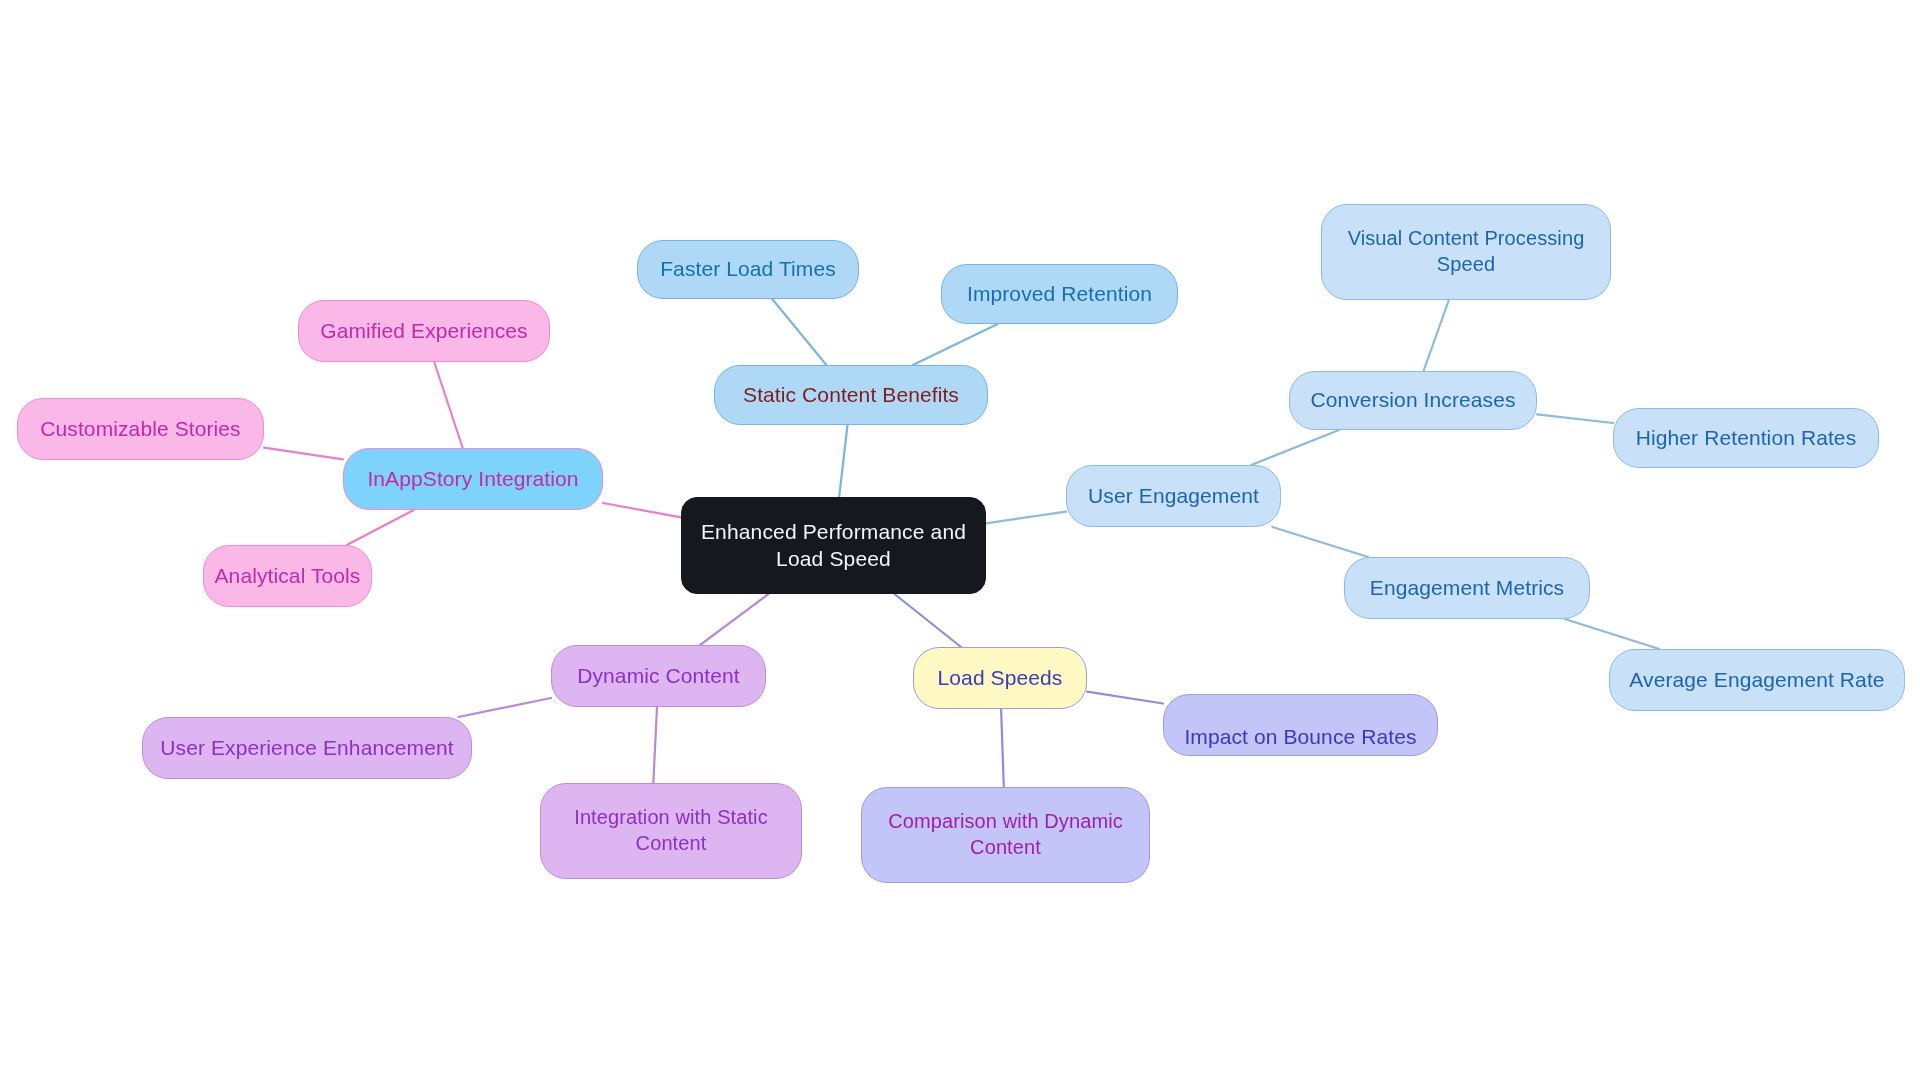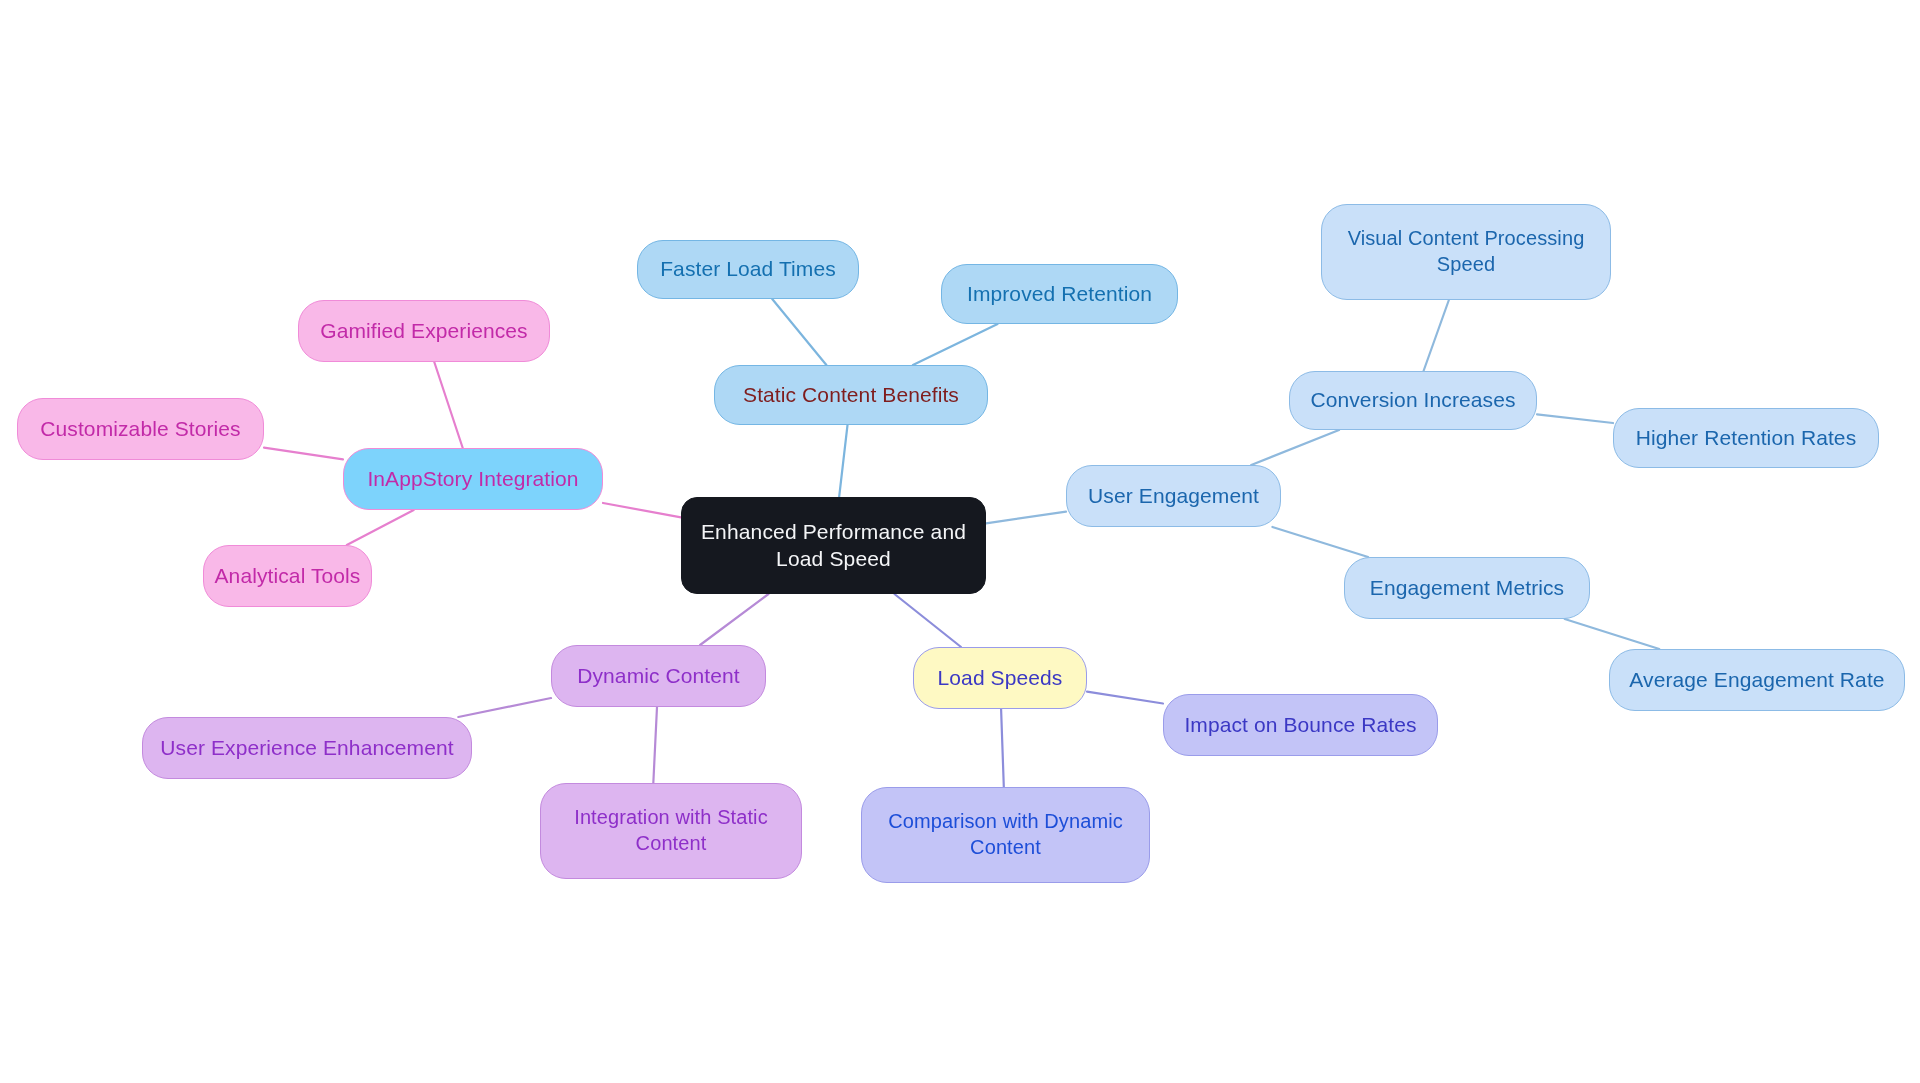--- a/index.html
+++ b/index.html
@@ -77,22 +77,22 @@
       <div class="node" style="left: 637px; top: 240px; width: 222px; height: 59px; background: rgb(174, 216, 245); border-color: rgb(116, 182, 228); color: rgb(20, 112, 176); font-size: 21px; border-radius: 26px;"><span>Faster Load Times</span></div>
       <div class="node" style="left: 941px; top: 264px; width: 237px; height: 60px; background: rgb(174, 216, 245); border-color: rgb(116, 182, 228); color: rgb(20, 112, 176); font-size: 21px; border-radius: 26px;"><span>Improved Retention</span></div>
       <div class="node" style="left: 1066px; top: 465px; width: 215px; height: 62px; background: rgb(201, 224, 249); border-color: rgb(140, 187, 230); color: rgb(27, 102, 173); font-size: 21px; border-radius: 26px;"><span>User Engagement</span></div>
       <div class="node" style="left: 1289px; top: 371px; width: 248px; height: 59px; background: rgb(201, 224, 249); border-color: rgb(140, 187, 230); color: rgb(27, 102, 173); font-size: 21px; border-radius: 26px;"><span>Conversion Increases</span></div>
       <div class="node" style="left: 1321px; top: 204px; width: 290px; height: 96px; background: rgb(201, 224, 249); border-color: rgb(140, 187, 230); color: rgb(27, 102, 173); font-size: 20px; border-radius: 26px;"><span>Visual Content Processing
 Speed</span></div>
       <div class="node" style="left: 1613px; top: 408px; width: 266px; height: 60px; background: rgb(201, 224, 249); border-color: rgb(140, 187, 230); color: rgb(27, 102, 173); font-size: 21px; border-radius: 26px;"><span>Higher Retention Rates</span></div>
       <div class="node" style="left: 1344px; top: 557px; width: 246px; height: 62px; background: rgb(201, 224, 249); border-color: rgb(140, 187, 230); color: rgb(27, 102, 173); font-size: 21px; border-radius: 26px;"><span>Engagement Metrics</span></div>
       <div class="node" style="left: 1609px; top: 649px; width: 296px; height: 62px; background: rgb(201, 224, 249); border-color: rgb(140, 187, 230); color: rgb(27, 102, 173); font-size: 21px; border-radius: 26px;"><span>Average Engagement Rate</span></div>
       <div class="node" style="left: 913px; top: 647px; width: 174px; height: 62px; background: #fef9c3; border-color: rgb(154, 156, 234); color: rgb(59, 56, 196); font-size: 21px; border-radius: 26px;"><span>Load Speeds</span></div>
-      <div class="node" style="left: 1163px; top: 694px; width: 275px; height: 62px; background: rgb(195, 196, 247); border-color: rgb(154, 156, 234); color: rgb(59, 56, 196); font-size: 21px; border-radius: 26px;"><span>Impact on Bounce Rates</span></div>
-      <div class="node" style="left: 861px; top: 787px; width: 289px; height: 96px; background: rgb(195, 196, 247); border-color: rgb(154, 156, 234); color: #1d4ed8; font-size: 20px; border-radius: 26px;"><span>Comparison with Dynamic
+      <div class="node" style="left: 1163px; top: 694px; width: 275px; height: 62px; background: rgb(195, 196, 247); border-color: rgb(154, 156, 234); color: rgb(59, 56, 196); font-size: 21px; border-radius: 26px; align-items: flex-end;"><span>Impact on Bounce Rates</span></div>
+      <div class="node" style="left: 861px; top: 787px; width: 289px; height: 96px; background: rgb(195, 196, 247); border-color: rgb(154, 156, 234); color: #a21caf; font-size: 20px; border-radius: 26px;"><span>Comparison with Dynamic
 Content</span></div>
       <div class="node" style="left: 551px; top: 645px; width: 215px; height: 62px; background: rgb(221, 181, 240); border-color: rgb(195, 138, 222); color: rgb(142, 47, 201); font-size: 21px; border-radius: 26px;"><span>Dynamic Content</span></div>
       <div class="node" style="left: 142px; top: 717px; width: 330px; height: 62px; background: rgb(221, 181, 240); border-color: rgb(195, 138, 222); color: rgb(142, 47, 201); font-size: 21px; border-radius: 26px;"><span>User Experience Enhancement</span></div>
       <div class="node" style="left: 520px; top: 783px; width: 262px; height: 96px; background: rgb(221, 181, 240); border-color: rgb(195, 138, 222); color: rgb(142, 47, 201); font-size: 20px; border-radius: 26px; margin-left: 20px;"><span>Integration with Static
 Content</span></div>
       <div class="node" style="left: 343px; top: 448px; width: 260px; height: 62px; background: #7dd3fc; border-color: rgb(240, 139, 216); color: rgb(194, 42, 168); font-size: 21px; border-radius: 26px;"><span>InAppStory Integration</span></div>
       <div class="node" style="left: 298px; top: 300px; width: 252px; height: 62px; background: rgb(249, 184, 232); border-color: rgb(240, 139, 216); color: rgb(194, 42, 168); font-size: 21px; border-radius: 26px;"><span>Gamified Experiences</span></div>
       <div class="node" style="left: 17px; top: 398px; width: 247px; height: 62px; background: rgb(249, 184, 232); border-color: rgb(240, 139, 216); color: rgb(194, 42, 168); font-size: 21px; border-radius: 26px;"><span>Customizable Stories</span></div>
       <div class="node" style="left: 203px; top: 545px; width: 169px; height: 62px; background: rgb(249, 184, 232); border-color: rgb(240, 139, 216); color: rgb(194, 42, 168); font-size: 21px; border-radius: 26px;"><span>Analytical Tools</span></div>
     </div>

